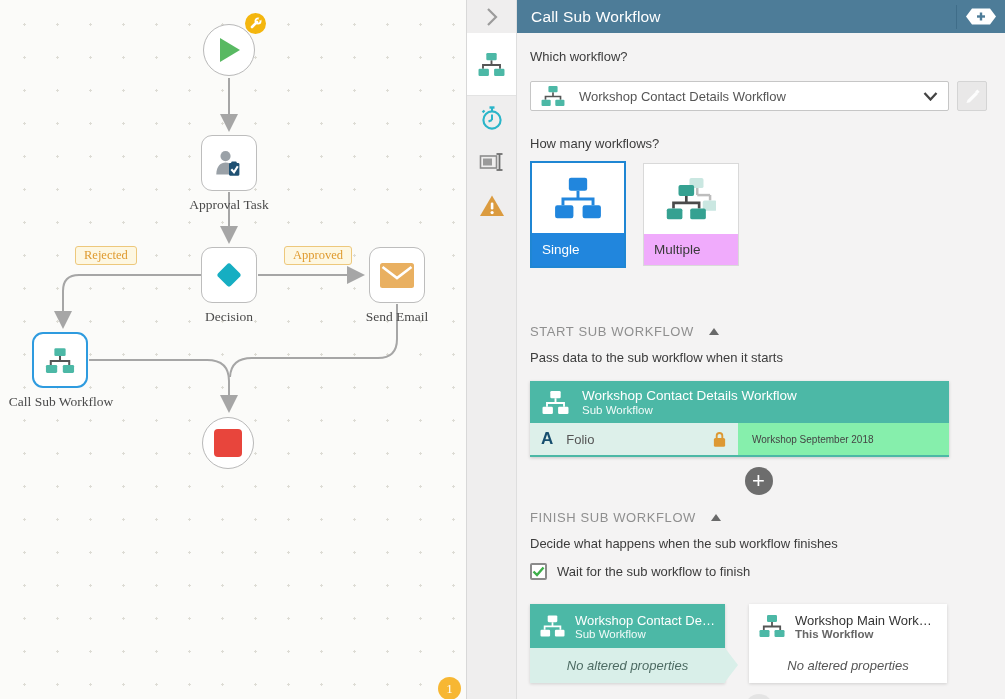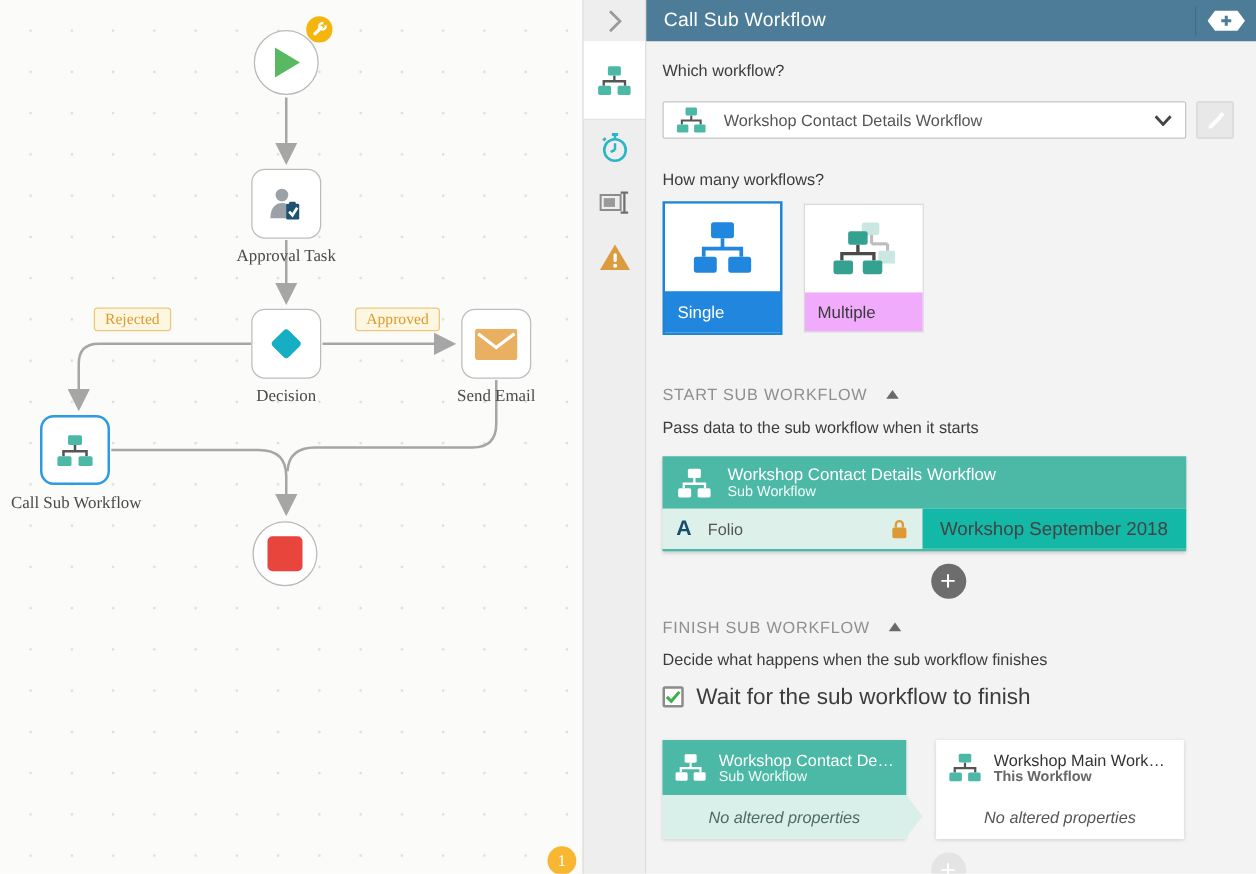--- a/index.html
+++ b/index.html
@@ -51,46 +51,46 @@
   .tile { width:96px; cursor:pointer; }
   .tile-top { background:#fff; display:flex; align-items:center; justify-content:center; }
   .tile-footer { display:flex; align-items:center; padding-left:10px; font-size:13.5px; }
   .tile.single { border:2px solid #1f86d3; }
   .tile.single .tile-top { height:70px; }
   .tile.single .tile-footer { height:33px; background:#2186dd; color:#fff; }
   .tile.multiple { border:1px solid #d9d9d9; margin-top:2px; }
   .tile.multiple .tile-top { height:70px; }
   .tile.multiple .tile-footer { height:31px; background:#f0abfc; color:#3a3a3a; }
 
-  .section-heading { margin-top:40px; display:flex; align-items:center; font-size:13px; color:#8f8f8f; letter-spacing:.6px; }
+  .section-heading { margin-top:56px; display:flex; align-items:center; font-size:13px; color:#8f8f8f; letter-spacing:.6px; }
   .section-heading .tri { margin-left:15px; width:0; height:0; border-left:5.5px solid transparent;
     border-right:5.5px solid transparent; border-bottom:7px solid #696969; cursor:pointer; }
   .section-desc { margin-top:11px; font-size:13px; color:#3c3c3c; }
 
   .mapping-card { margin-top:16px; width:419px; box-shadow:0 1px 3px rgba(0,0,0,.18); }
   .mapping-header { background:#4cb8a6; height:42px; display:flex; align-items:center; padding:0 12px; gap:13px; }
   .mapping-title { color:#fff; font-size:13.5px; line-height:1.25; }
   .mapping-sub { color:#f2fbf9; font-size:11.5px; }
   .mapping-row { display:flex; height:34px; border-bottom:2px solid #4cb8a6; }
   .cell-left { width:208px; background:#ddf0ea; display:flex; align-items:center; padding:0 11px; }
   .param-letter { font-size:17px; font-weight:700; color:#174e6e; }
   .param-name { margin-left:13px; font-size:13px; color:#555; }
   .cell-lock { margin-left:auto; }
-  .cell-right { flex:1; background:#14b8a6; display:flex; align-items:center; padding:0 14px; font-size:15px; color:#444; }
+  .cell-right { flex:1; background:#86efac; display:flex; align-items:center; padding:0 14px; font-size:10px; color:#444; }
 
   .plus-row { display:flex; justify-content:center; margin-top:10px; }
   .plus-btn { width:28px; height:28px; border-radius:50%; background:#6d6d6d; color:#fff; font-size:22px;
     line-height:24px; display:flex; align-items:center; justify-content:center; cursor:pointer; }
   .plus-btn.faint { background:#e4e4e4; }
   .finish-heading { margin-top:15px; }
 
   .checkbox-row { margin-top:12px; display:flex; align-items:center; }
   .checkbox { width:17px; height:17px; background:#fff; border:2px solid #8b8b8b; border-radius:2px;
     display:flex; align-items:center; justify-content:center; cursor:pointer; }
-  .checkbox-label { margin-left:10px; font-size:18px; color:#3c3c3c; }
+  .checkbox-label { margin-left:10px; font-size:13px; color:#3c3c3c; }
 
   .fcards { display:flex; gap:24px; margin-top:24px; }
   .fcard { box-shadow:0 1px 3px rgba(0,0,0,.15); }
   .fcard-header { height:44px; display:flex; align-items:center; padding:0 10px; gap:10px; }
   .fcard.left { width:195px; }
   .fcard.left .fcard-header { background:#4cb8a6; }
   .fcard.left .fcard-title { color:#fff; }
   .fcard.left .fcard-sub { color:#f2fbf9; }
   .fcard.right { width:198px; }
   .fcard.right .fcard-header { background:#fff; }

